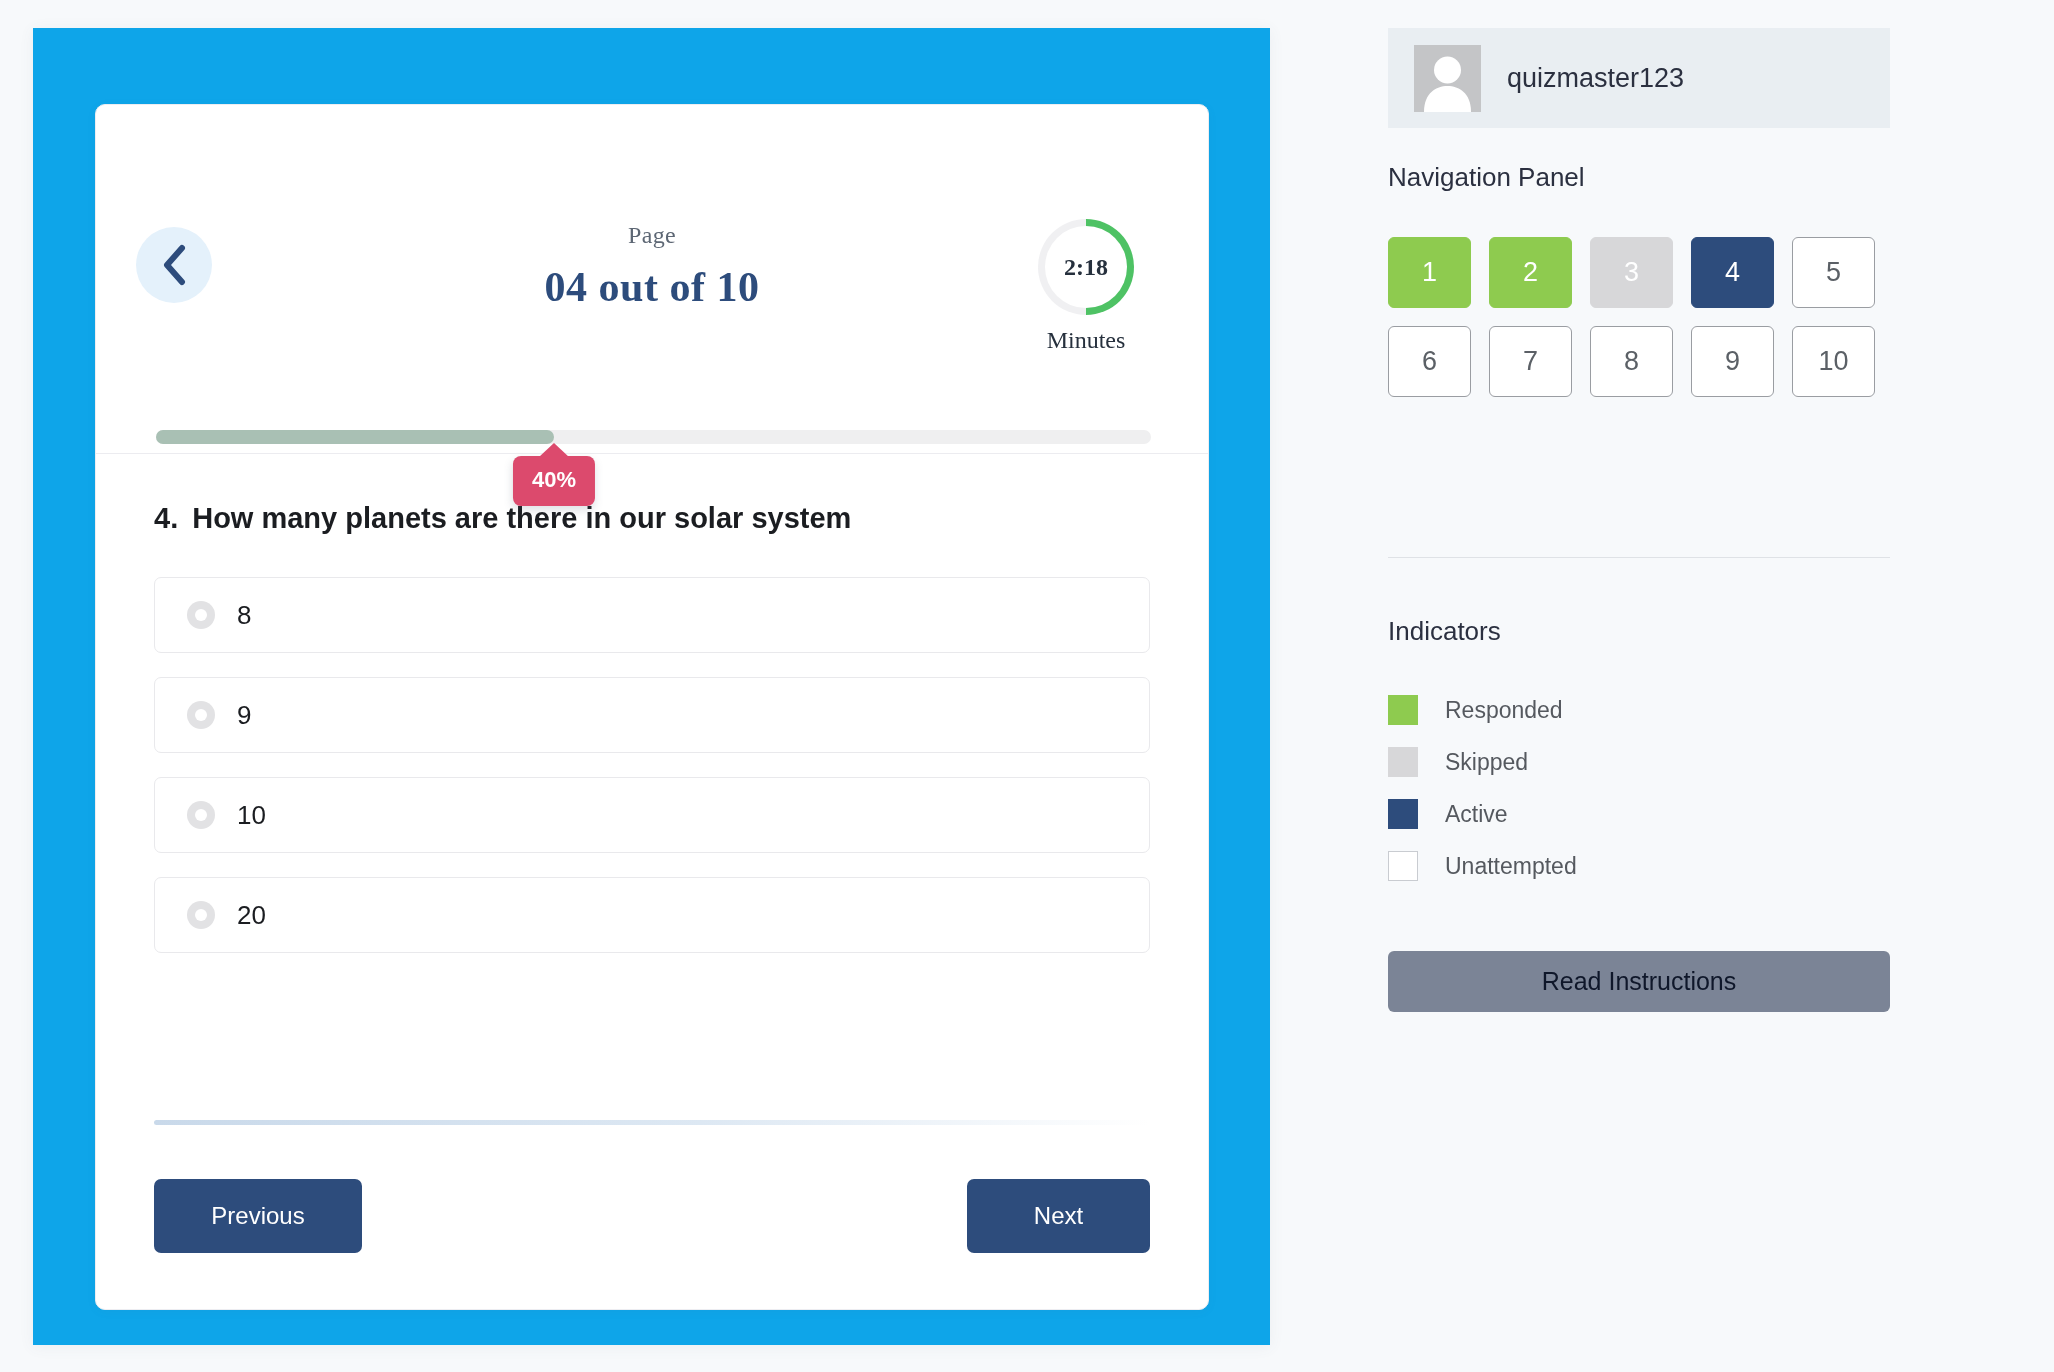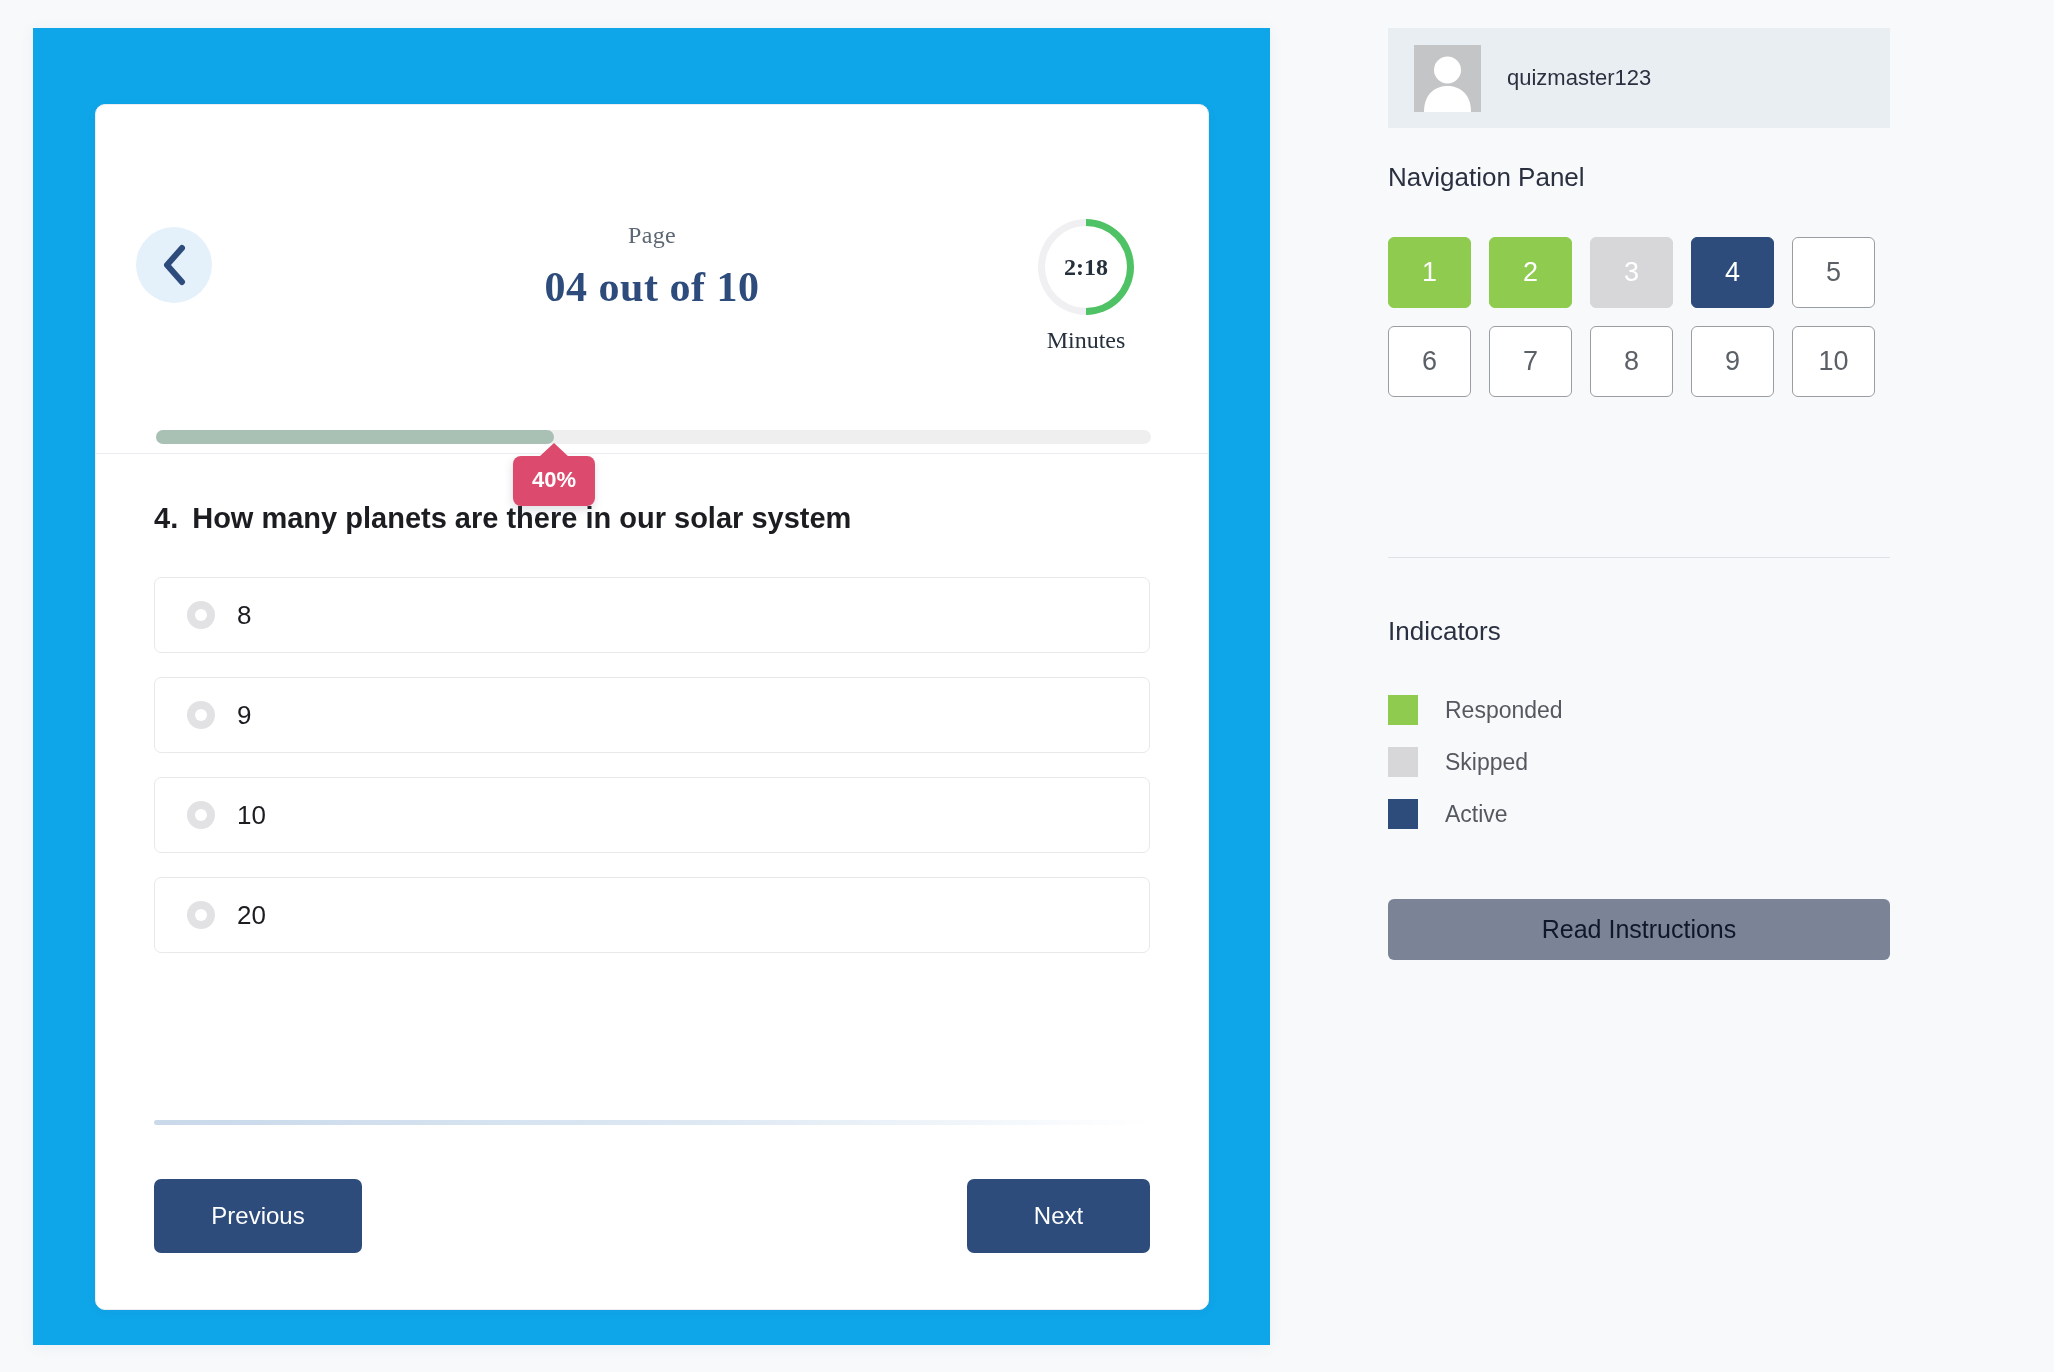--- a/index.html
+++ b/index.html
@@ -278,21 +278,21 @@
   .avatar {
     flex: none;
     width: 67px;
     height: 67px;
     background: #c4c5c7;
     overflow: hidden;
     position: relative;
   }
   .avatar svg { display: block; }
   .user-name {
-    font-size: 22px;
+    font-size: 27px;
     color: #2b3040;
   }
 
   .panel-title {
     margin-top: 34px;
     font-size: 26px;
     color: #2b3040;
   }
 
   .nav-grid {
@@ -473,19 +473,23 @@
         <span class="legend-label">Responded</span>
       </div>
       <div class="legend-row">
         <span class="legend-swatch" style="background:#d7d7d9;"></span>
         <span class="legend-label">Skipped</span>
       </div>
       <div class="legend-row">
         <span class="legend-swatch" style="background:#2d4c7c;"></span>
         <span class="legend-label">Active</span>
       </div>
+      <div class="legend-row">
+        <span class="legend-swatch" style="background:#ffffff;border-color:#c9ccd1;"></span>
+        <span class="legend-label">Unattempted</span>
+      </div>
     </div>
 
     <button class="instructions-btn">Read Instructions</button>
 
   </div>
 
 </div>
 
 </body></html>

